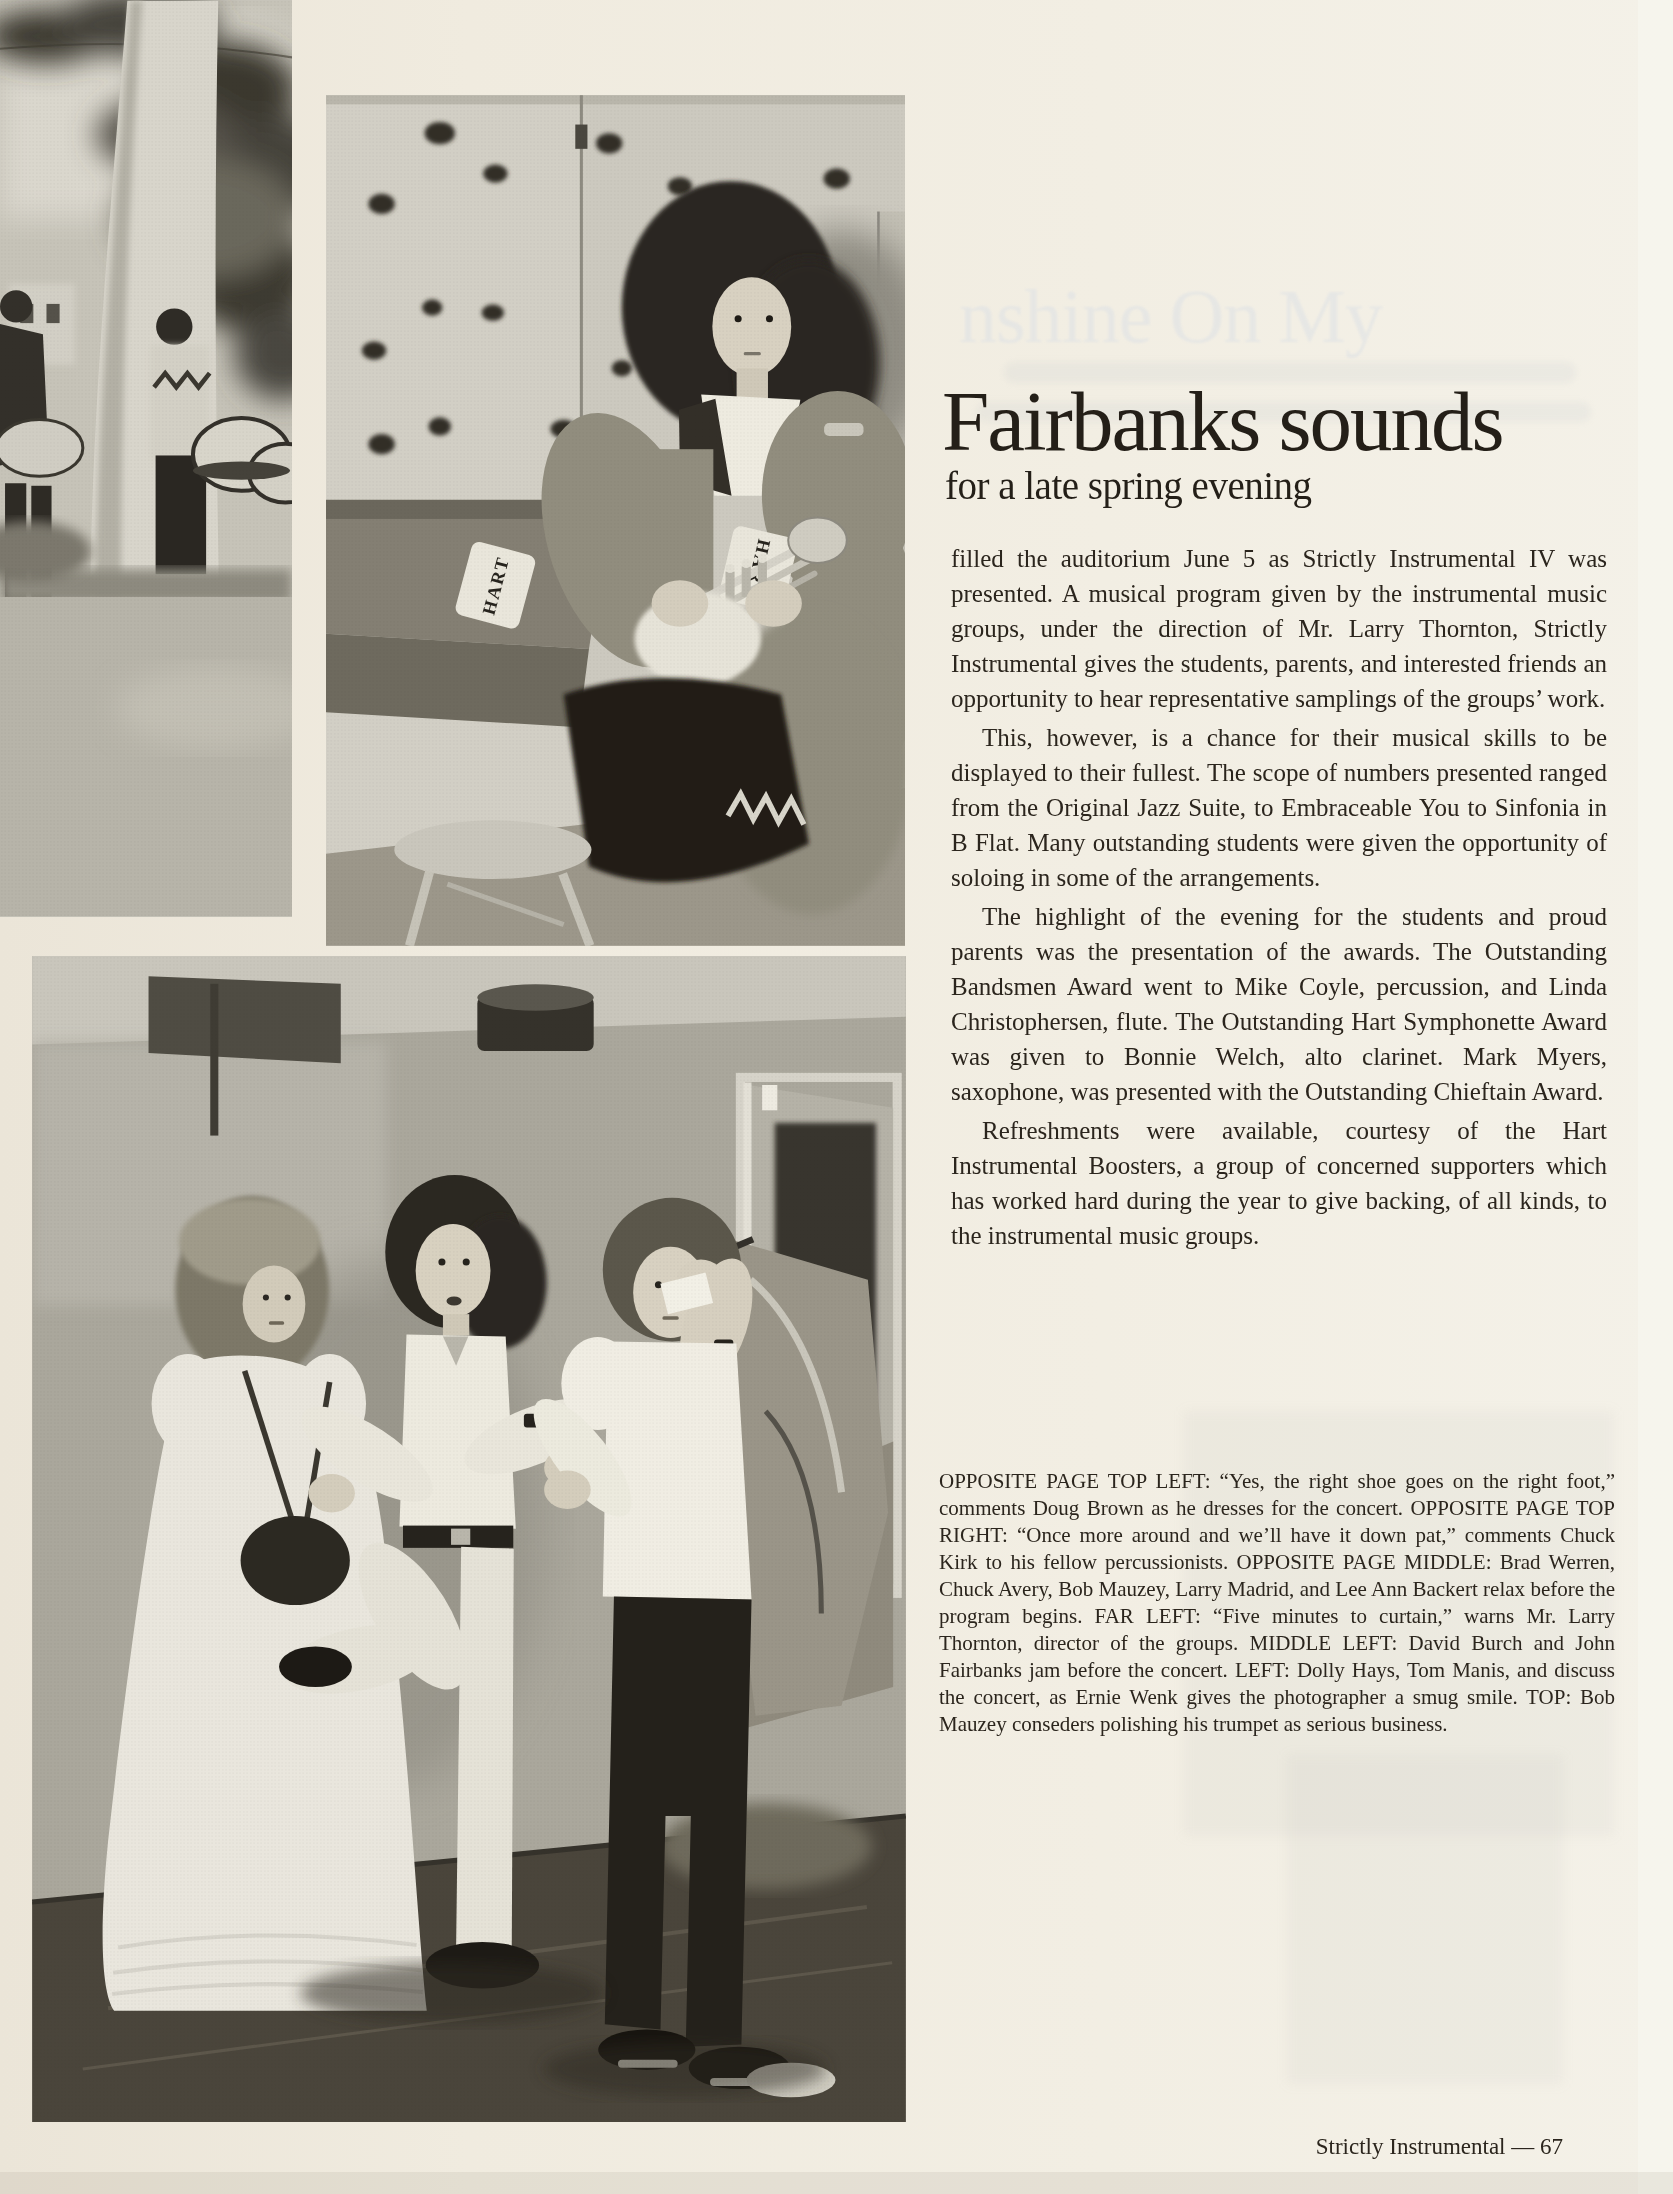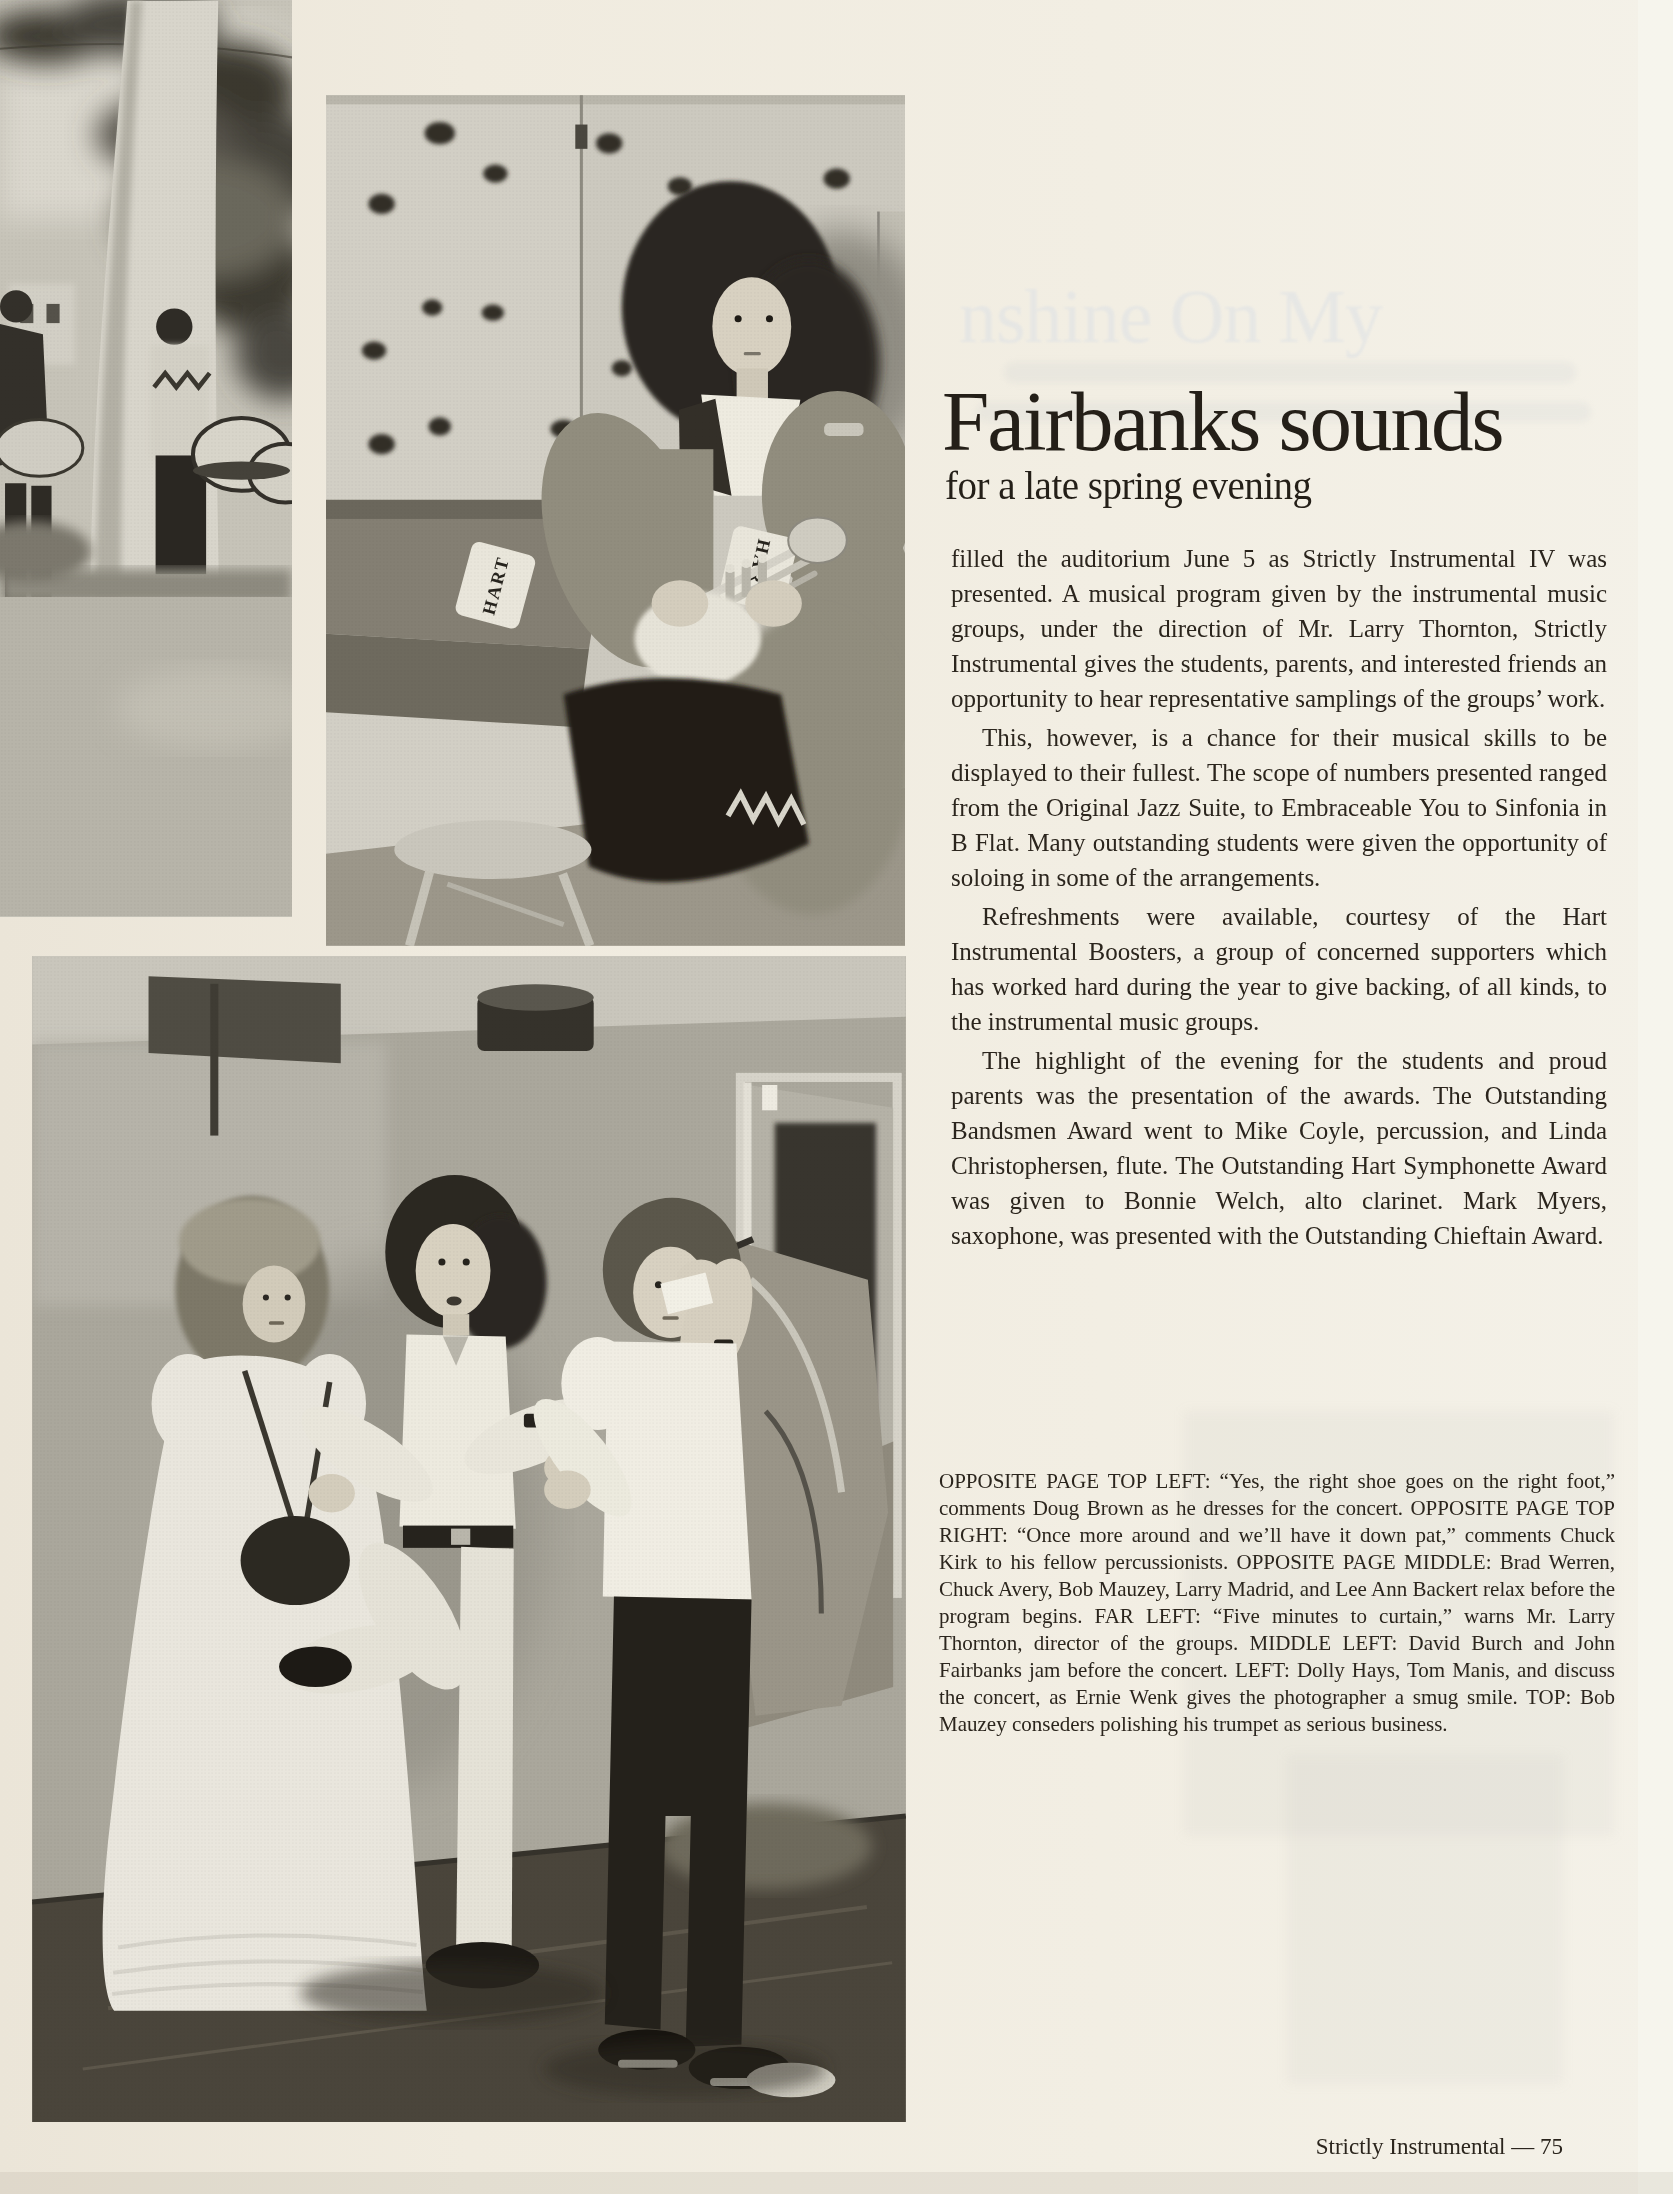--- a/index.html
+++ b/index.html
@@ -317,23 +317,23 @@
   </svg>
   <div class="grain"></div>
 </div>
 
 <h1 class="headline" style="font-weight:normal;margin:0;">Fairbanks sounds</h1>
 <h2 class="subhead" style="font-weight:normal;margin:0;">for a late spring evening</h2>
 
 <div class="bodycol">
   <p>filled the auditorium June 5 as Strictly Instrumental IV was presented. A musical program given by the instrumental music groups, under the direction of Mr. Larry Thornton, Strictly Instrumental gives the students, parents, and interested friends an opportunity to hear representative samplings of the groups’ work.</p>
   <p class="indent">This, however, is a chance for their musical skills to be displayed to their fullest. The scope of numbers presented ranged from the Original Jazz Suite, to Embraceable You to Sinfonia in B Flat. Many outstanding students were given the opportunity of soloing in some of the arrangements.</p>
+  <p class="indent">The highlight of the evening for the students and proud parents was the presentation of the awards. The Outstanding Bandsmen Award went to Mike Coyle, percussion, and Linda Christophersen, flute. The Outstanding Hart Symphonette Award was given to Bonnie Welch, alto clarinet. Mark Myers, saxophone, was presented with the Outstanding Chieftain Award.</p>
   <p class="indent">Refreshments were available, courtesy of the Hart Instrumental Boosters, a group of concerned supporters which has worked hard during the year to give backing, of all kinds, to the instrumental music groups.</p>
-  <p class="indent">The highlight of the evening for the students and proud parents was the presentation of the awards. The Outstanding Bandsmen Award went to Mike Coyle, percussion, and Linda Christophersen, flute. The Outstanding Hart Symphonette Award was given to Bonnie Welch, alto clarinet. Mark Myers, saxophone, was presented with the Outstanding Chieftain Award.</p>
 </div>
 
 <div class="captions">OPPOSITE PAGE TOP LEFT: “Yes, the right shoe goes on the right foot,” comments Doug Brown as he dresses for the concert. OPPOSITE PAGE TOP RIGHT: “Once more around and we’ll have it down pat,” comments Chuck Kirk to his fellow percussionists. OPPOSITE PAGE MIDDLE: Brad Werren, Chuck Avery, Bob Mauzey, Larry Madrid, and Lee Ann Backert relax before the program begins. FAR LEFT: “Five minutes to curtain,” warns Mr. Larry Thornton, director of the groups. MIDDLE LEFT: David Burch and John Fairbanks jam before the concert. LEFT: Dolly Hays, Tom Manis, and discuss the concert, as Ernie Wenk gives the photographer a smug smile. TOP: Bob Mauzey conseders polishing his trumpet as serious business.</div>
 
-<div class="footer">Strictly Instrumental — 75</div>
+<div class="footer">Strictly Instrumental — 67</div>
 
 <div class="edge-right"></div>
 <div class="edge-bottom"></div>
 
 
 </body></html>

